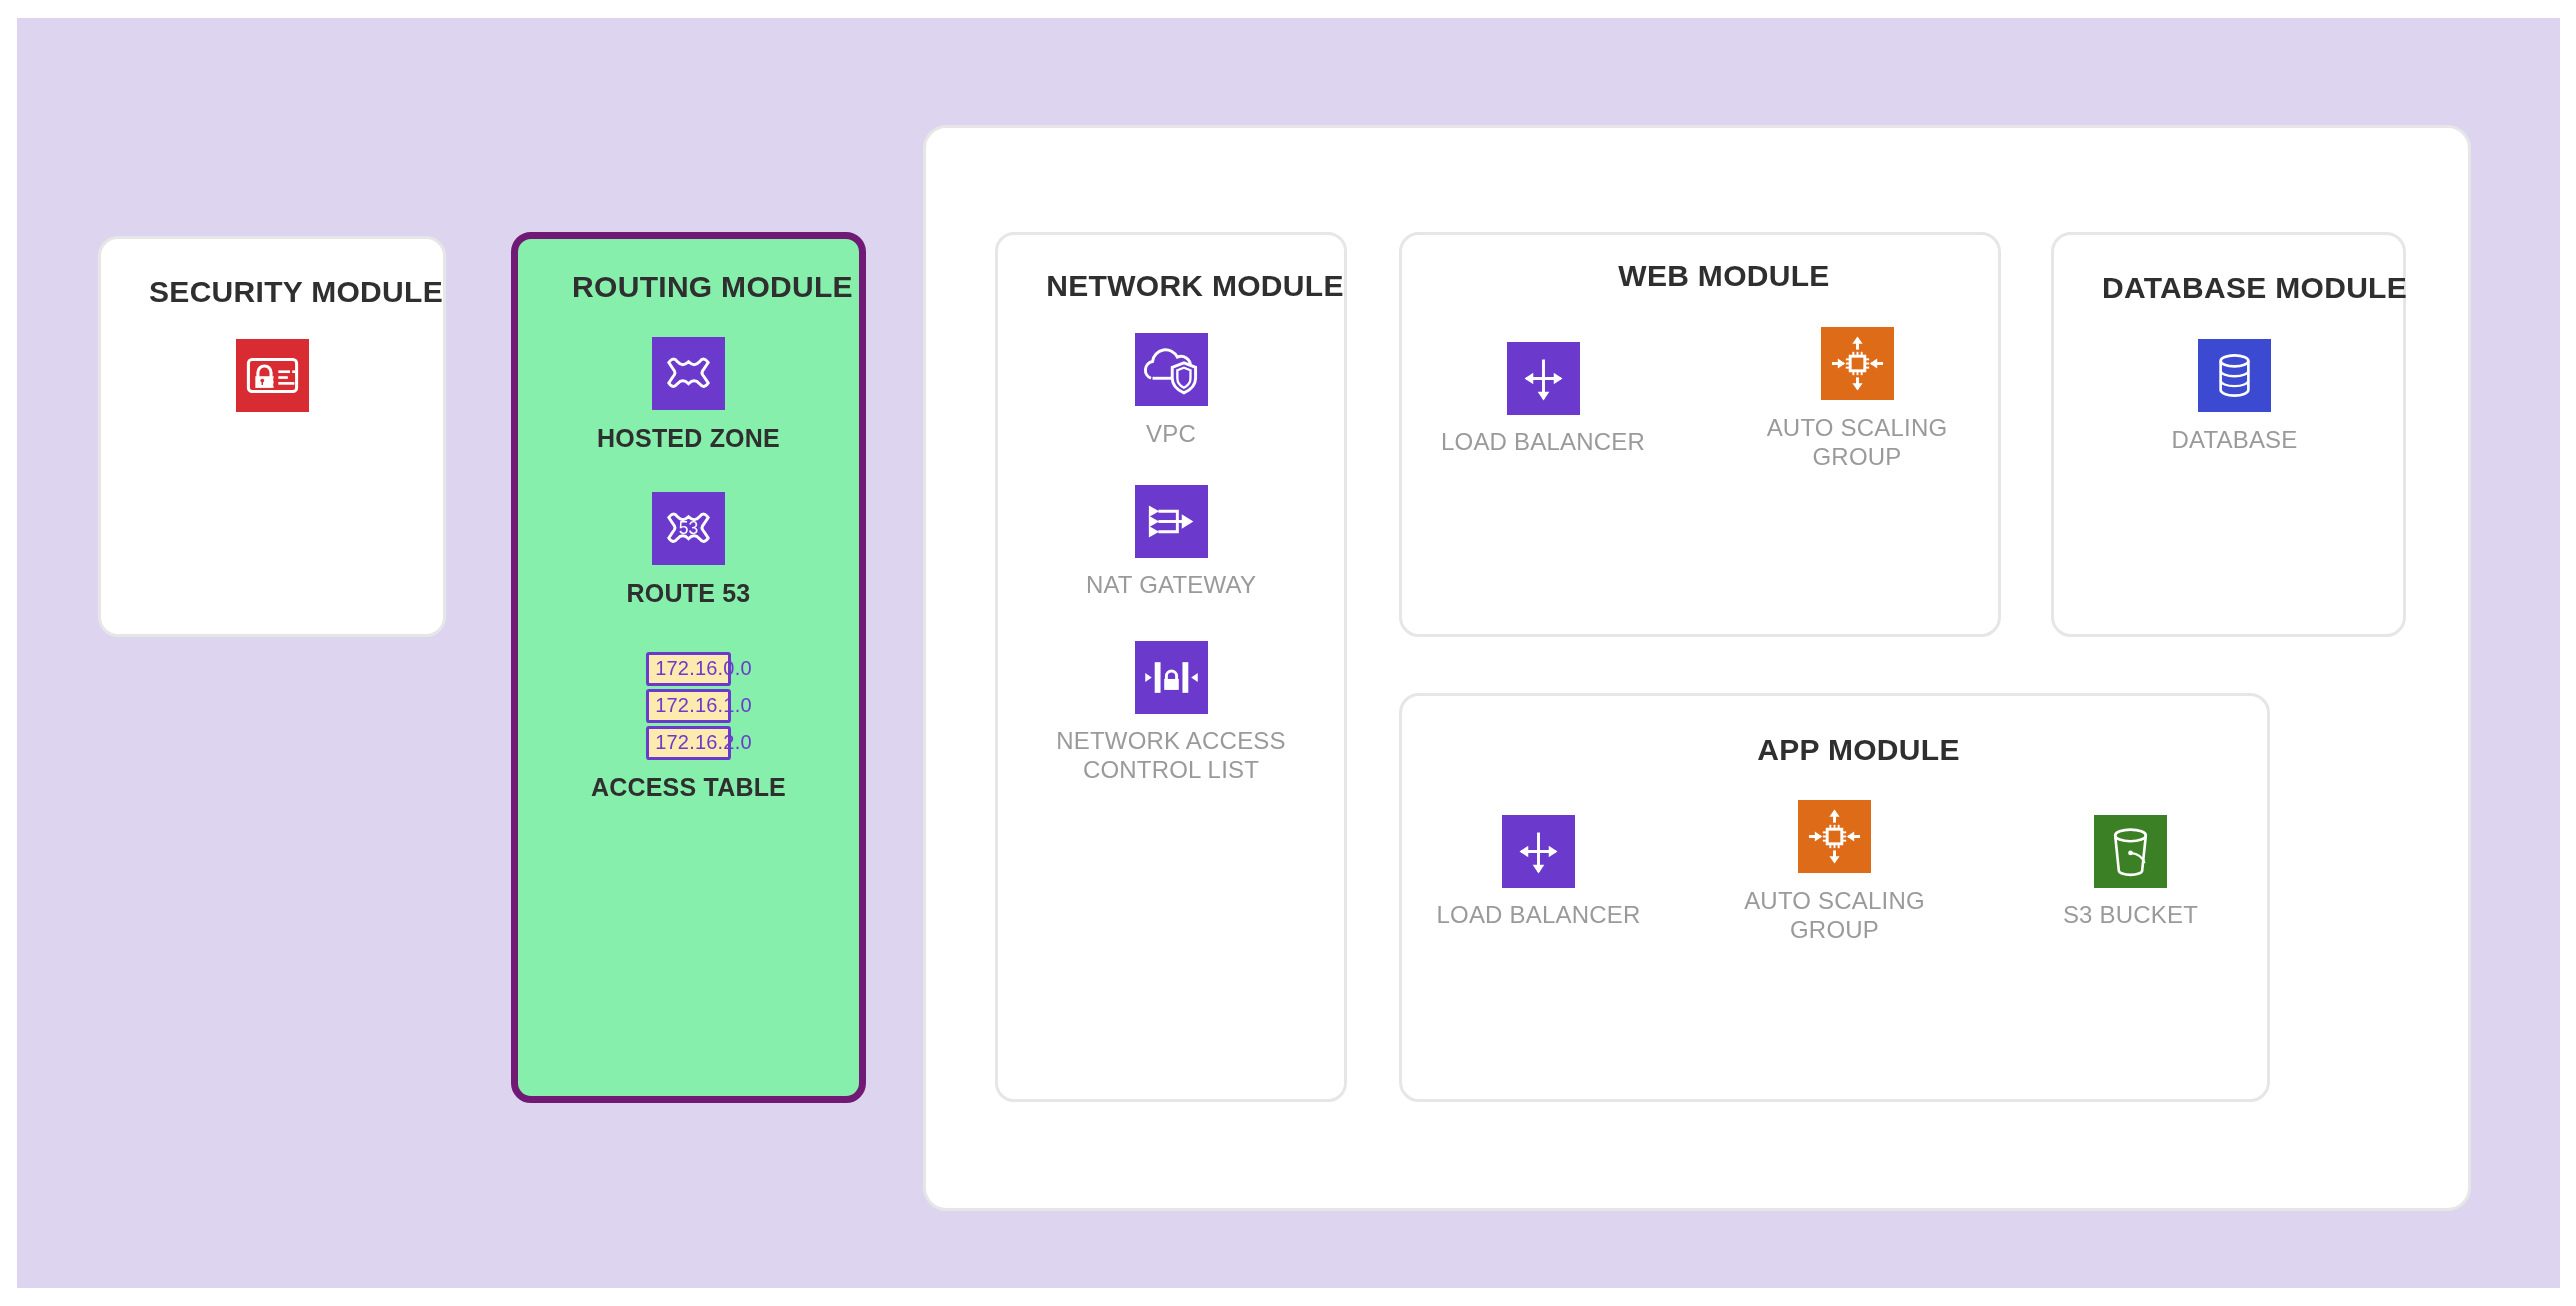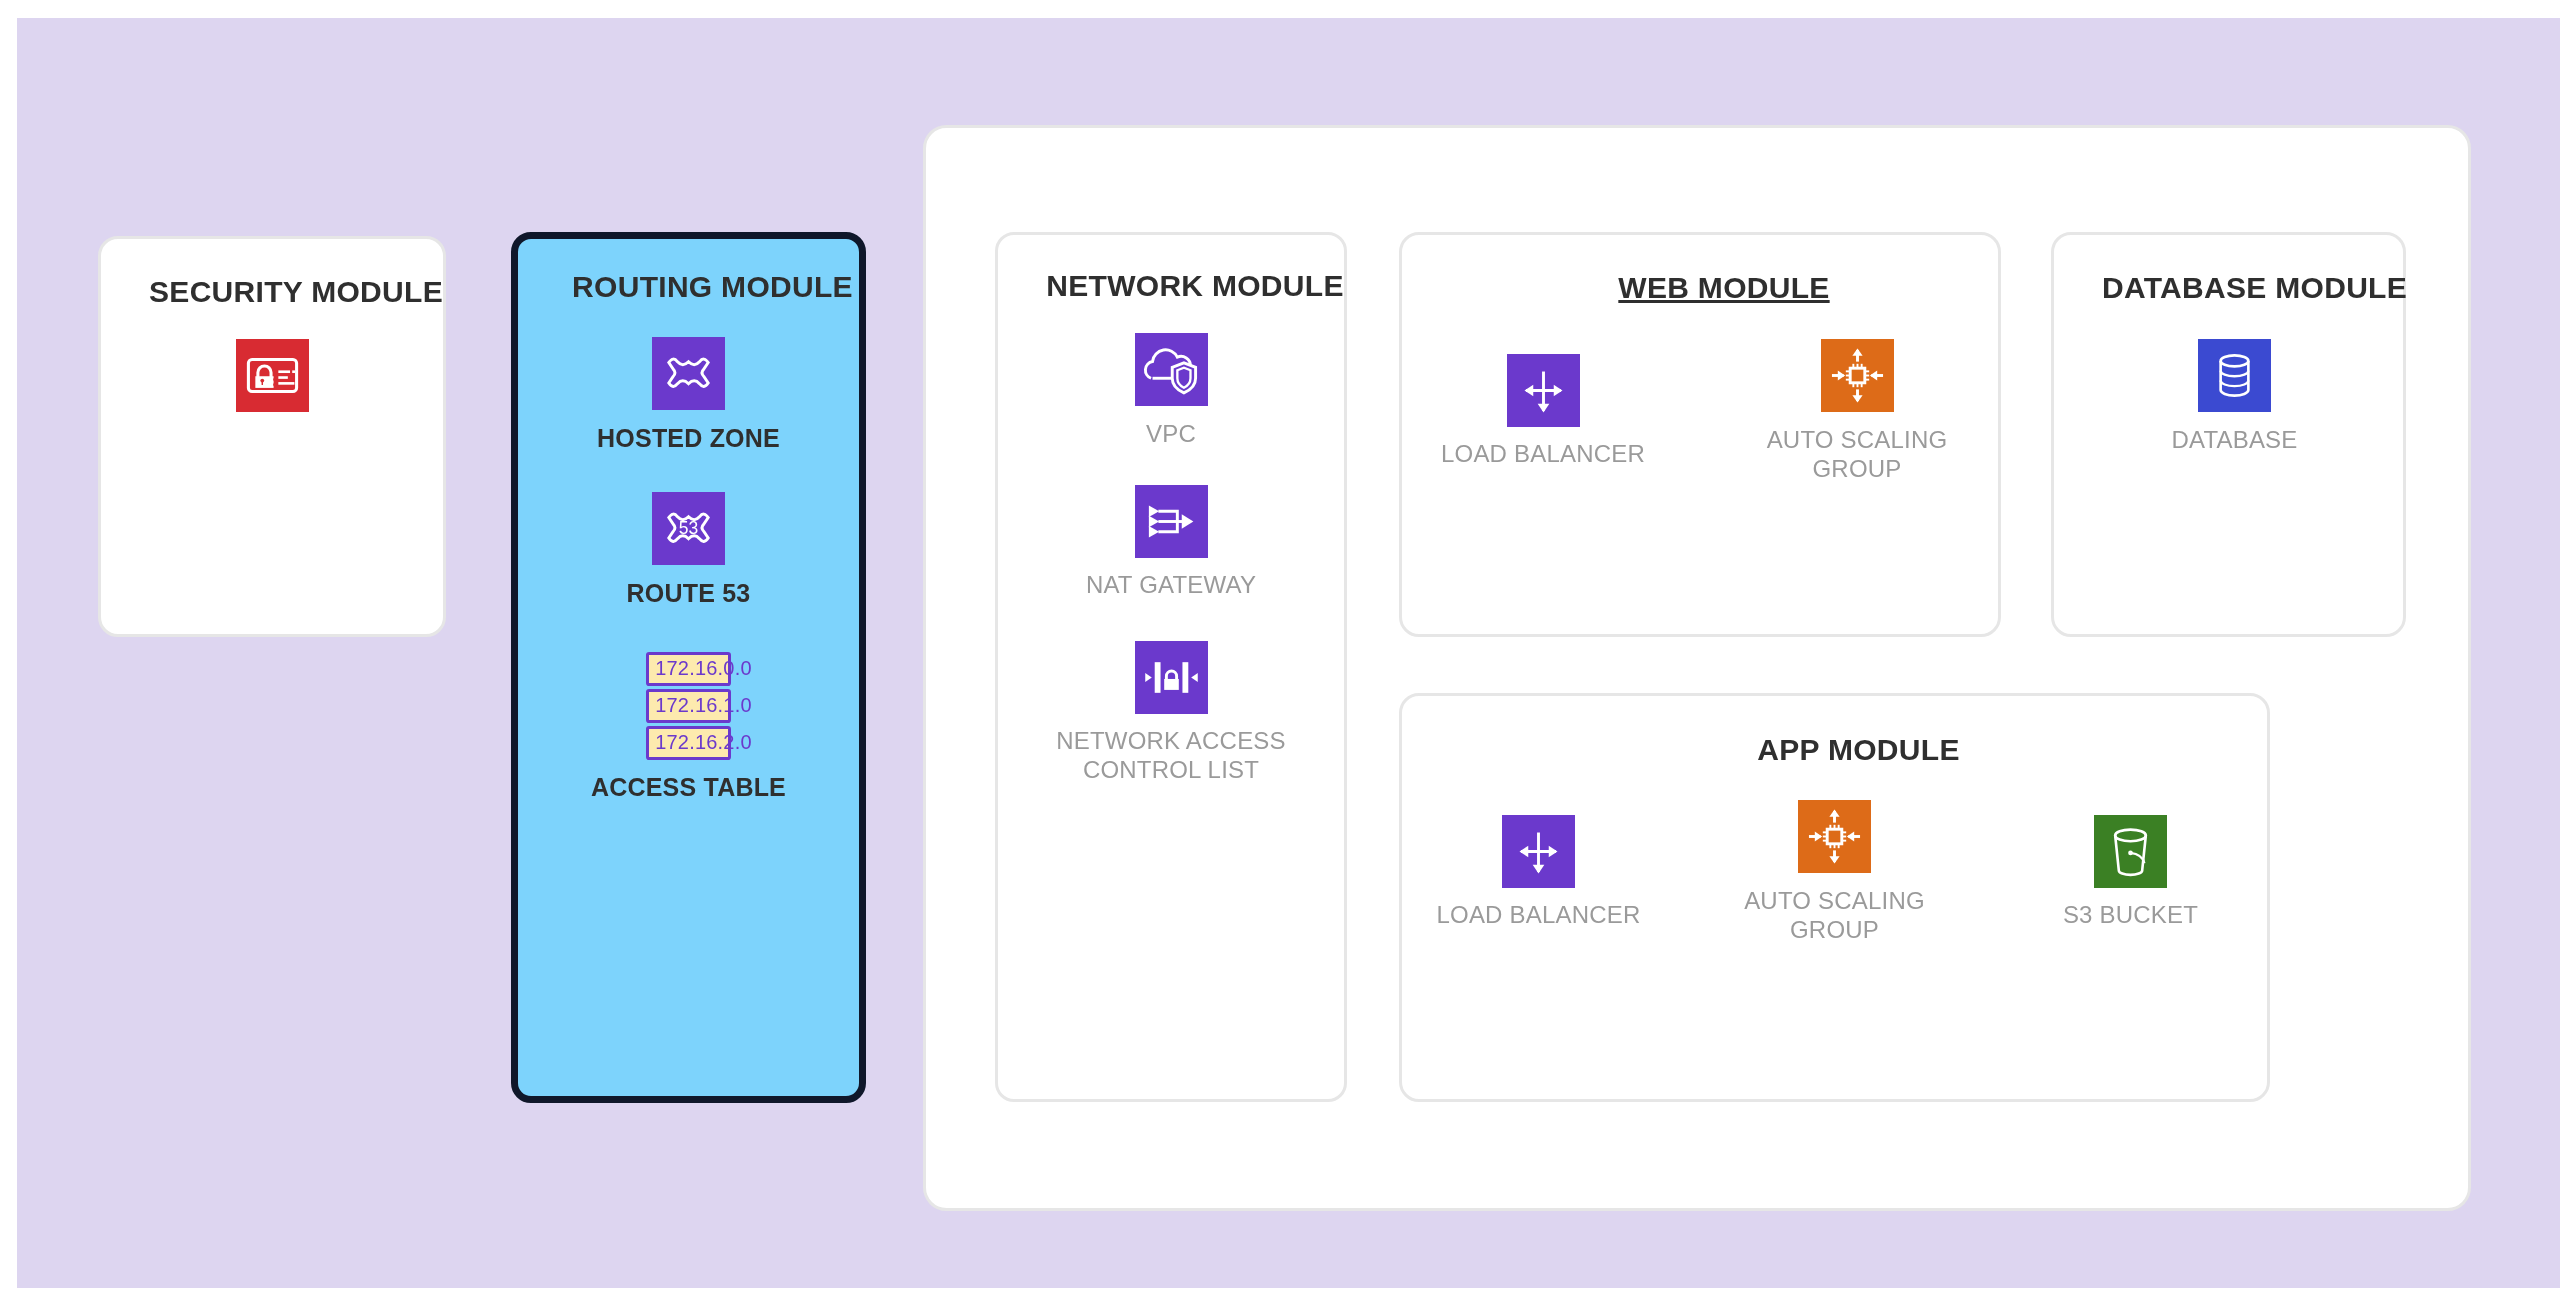--- a/index.html
+++ b/index.html
@@ -66,22 +66,22 @@
     height: 401px;
   }
   #security-module .card-title { margin-top: 36px; }
 
   
   #routing-module {
     left: 511px;
     top: 232px;
     width: 355px;
     height: 871px;
-    background: #7dd3fc;
-    border: 7px solid #0f172a;
+    background: #86efac;
+    border: 7px solid #701a75;
     border-radius: 20px;
   }
   #routing-module .card-title { margin-top: 31px; }
 
   
   #network-module {
     left: 995px;
     top: 232px;
     width: 352px;
     height: 870px;
@@ -89,21 +89,21 @@
   }
   #network-module .card-title { margin-top: 34px; }
 
   
   #web-module {
     left: 1399px;
     top: 232px;
     width: 602px;
     height: 405px;
   }
-  #web-module .card-title { margin-top: 36px; text-decoration: underline; }
+  #web-module .card-title { margin-top: 24px; }
 
   
   #database-module {
     left: 2051px;
     top: 232px;
     width: 355px;
     height: 405px;
   }
   #database-module .card-title { margin-top: 36px; }
 

